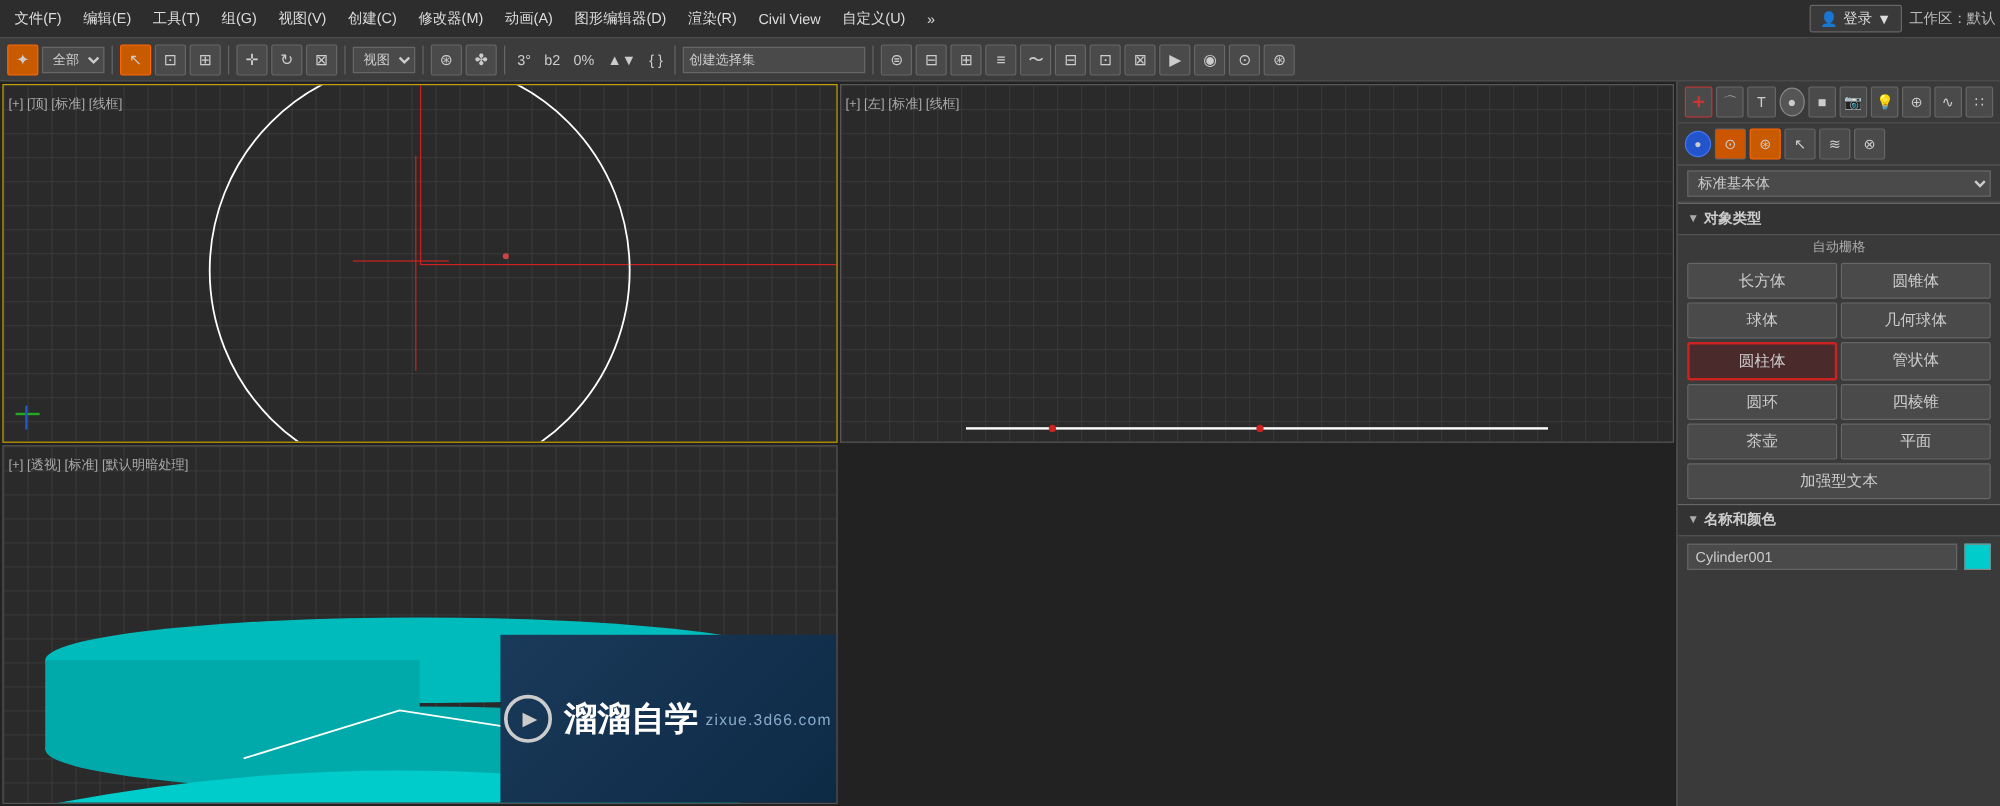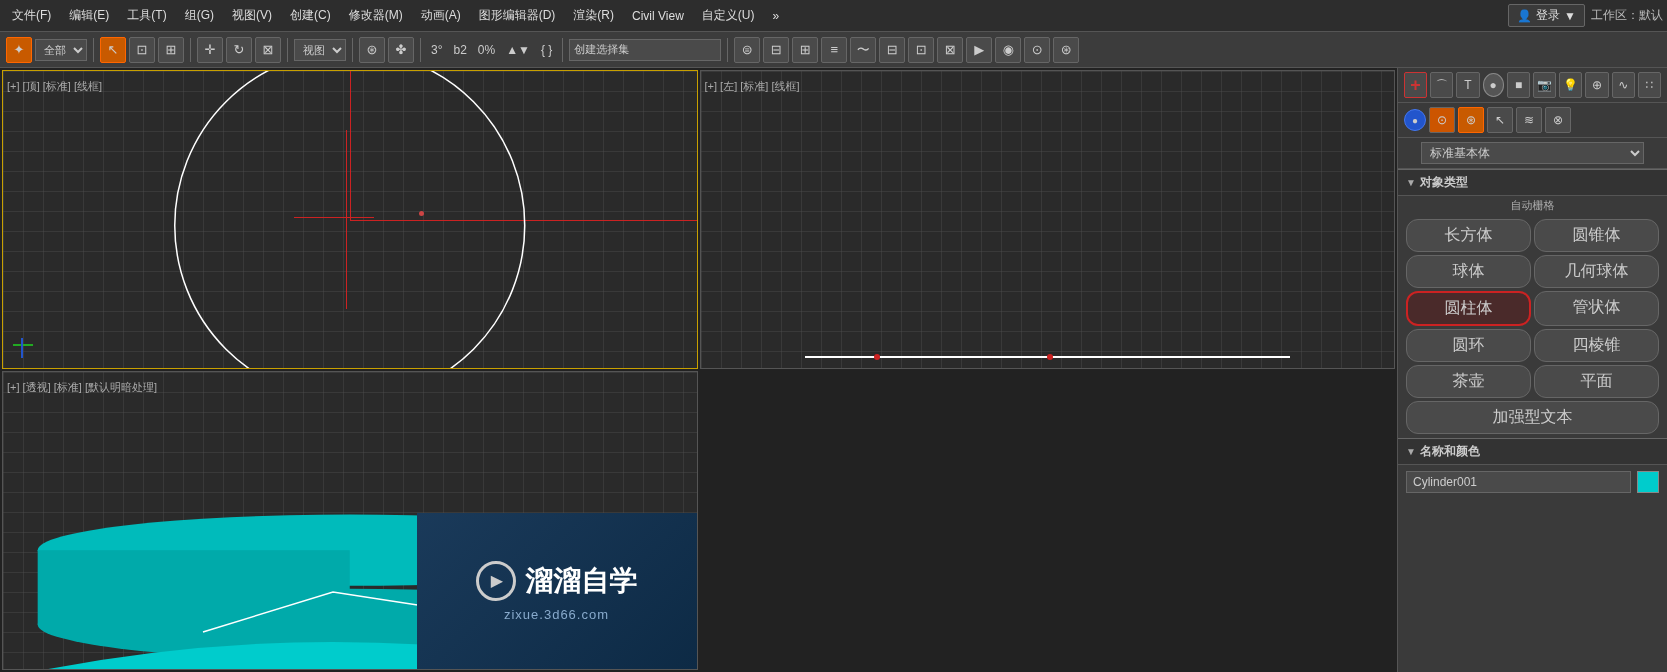--- a/index.html
+++ b/index.html
@@ -179,25 +179,24 @@
       background: #2255cc;
       width: 2px;
     }
 
     
     #watermark {
       position: absolute;
       bottom: 0;
       right: 0;
       width: 280px;
-      height: 156px;
+      height: 140px;
       background: linear-gradient(135deg, #1a3a5a 0%, #0d2a45 100%);
       z-index: 20;
       display: flex;
-      flex-direction: column;
       align-items: center;
       justify-content: center;
       gap: 6px;
     }
     .watermark-logo {
       display: flex;
       align-items: center;
       gap: 10px;
     }
     .watermark-play {
@@ -274,21 +273,21 @@
       width: 24px;
       height: 24px;
     }
     .rp-icon.circle.blue { background: #2255cc; border-color: #4477ee; }
 
     
     #rp-type-header {
       display: flex;
       align-items: center;
       justify-content: space-between;
-      padding: 4px 23px;
+      padding: 4px 8px;
       border-bottom: 1px solid #555;
     }
     #rp-type-select {
       background: #4a4a4a;
       border: 1px solid #666;
       color: #ccc;
       font-size: 12px;
       padding: 2px 4px;
       width: 100%;
     }
@@ -327,24 +326,24 @@
       display: grid;
       grid-template-columns: 1fr 1fr;
       gap: 3px;
       padding: 4px 8px;
     }
     .obj-btn {
       padding: 5px 4px;
       background: #4a4a4a;
       border: 1px solid #666;
       color: #ccc;
-      font-size: 16px;
+      font-size: 13px;
       text-align: center;
       cursor: pointer;
-      border-radius: 12px;
+      border-radius: 2px;
     }
     .obj-btn.selected { border: 2px solid #cc2222; background: #4a2a2a; }
 
     
     #rp-name-section {
       padding: 6px 8px;
       display: flex;
       flex-direction: column;
       gap: 4px;
     }

